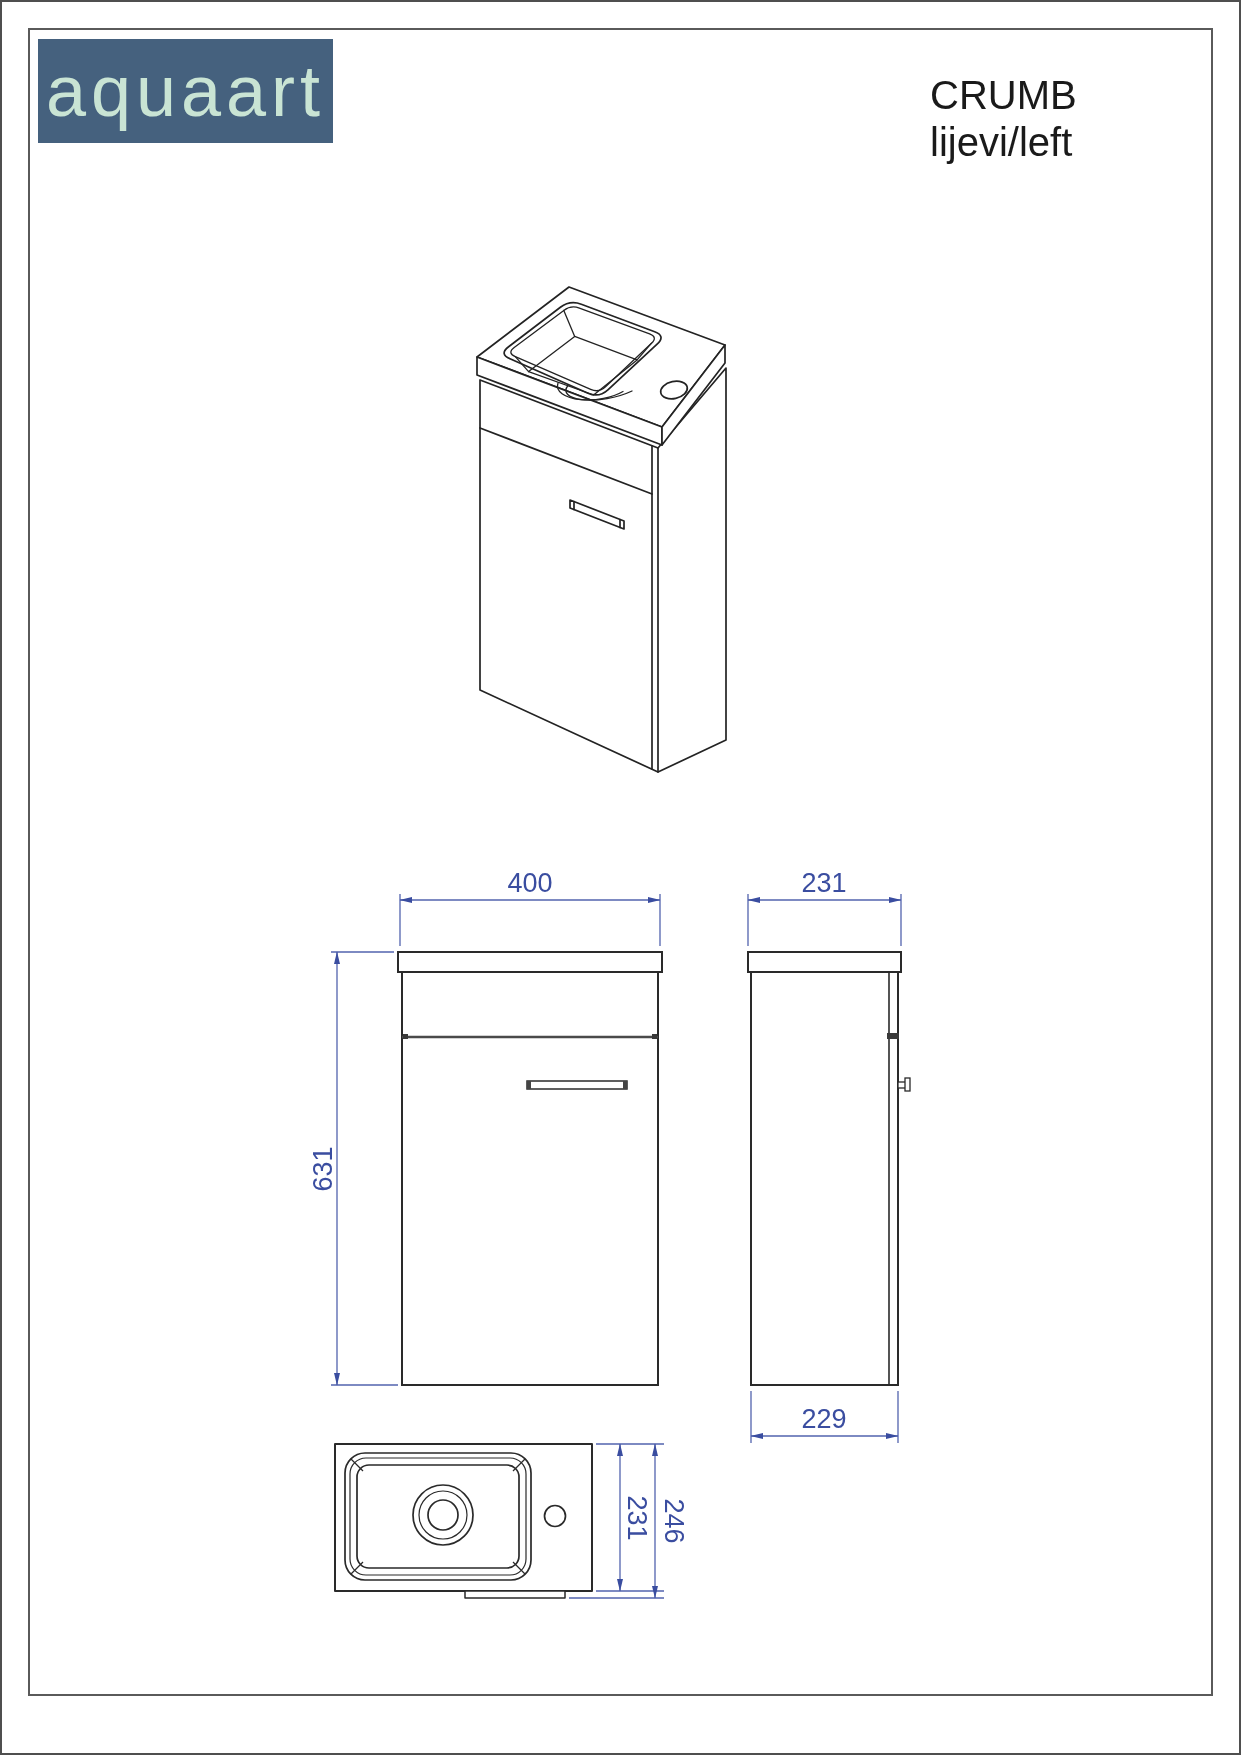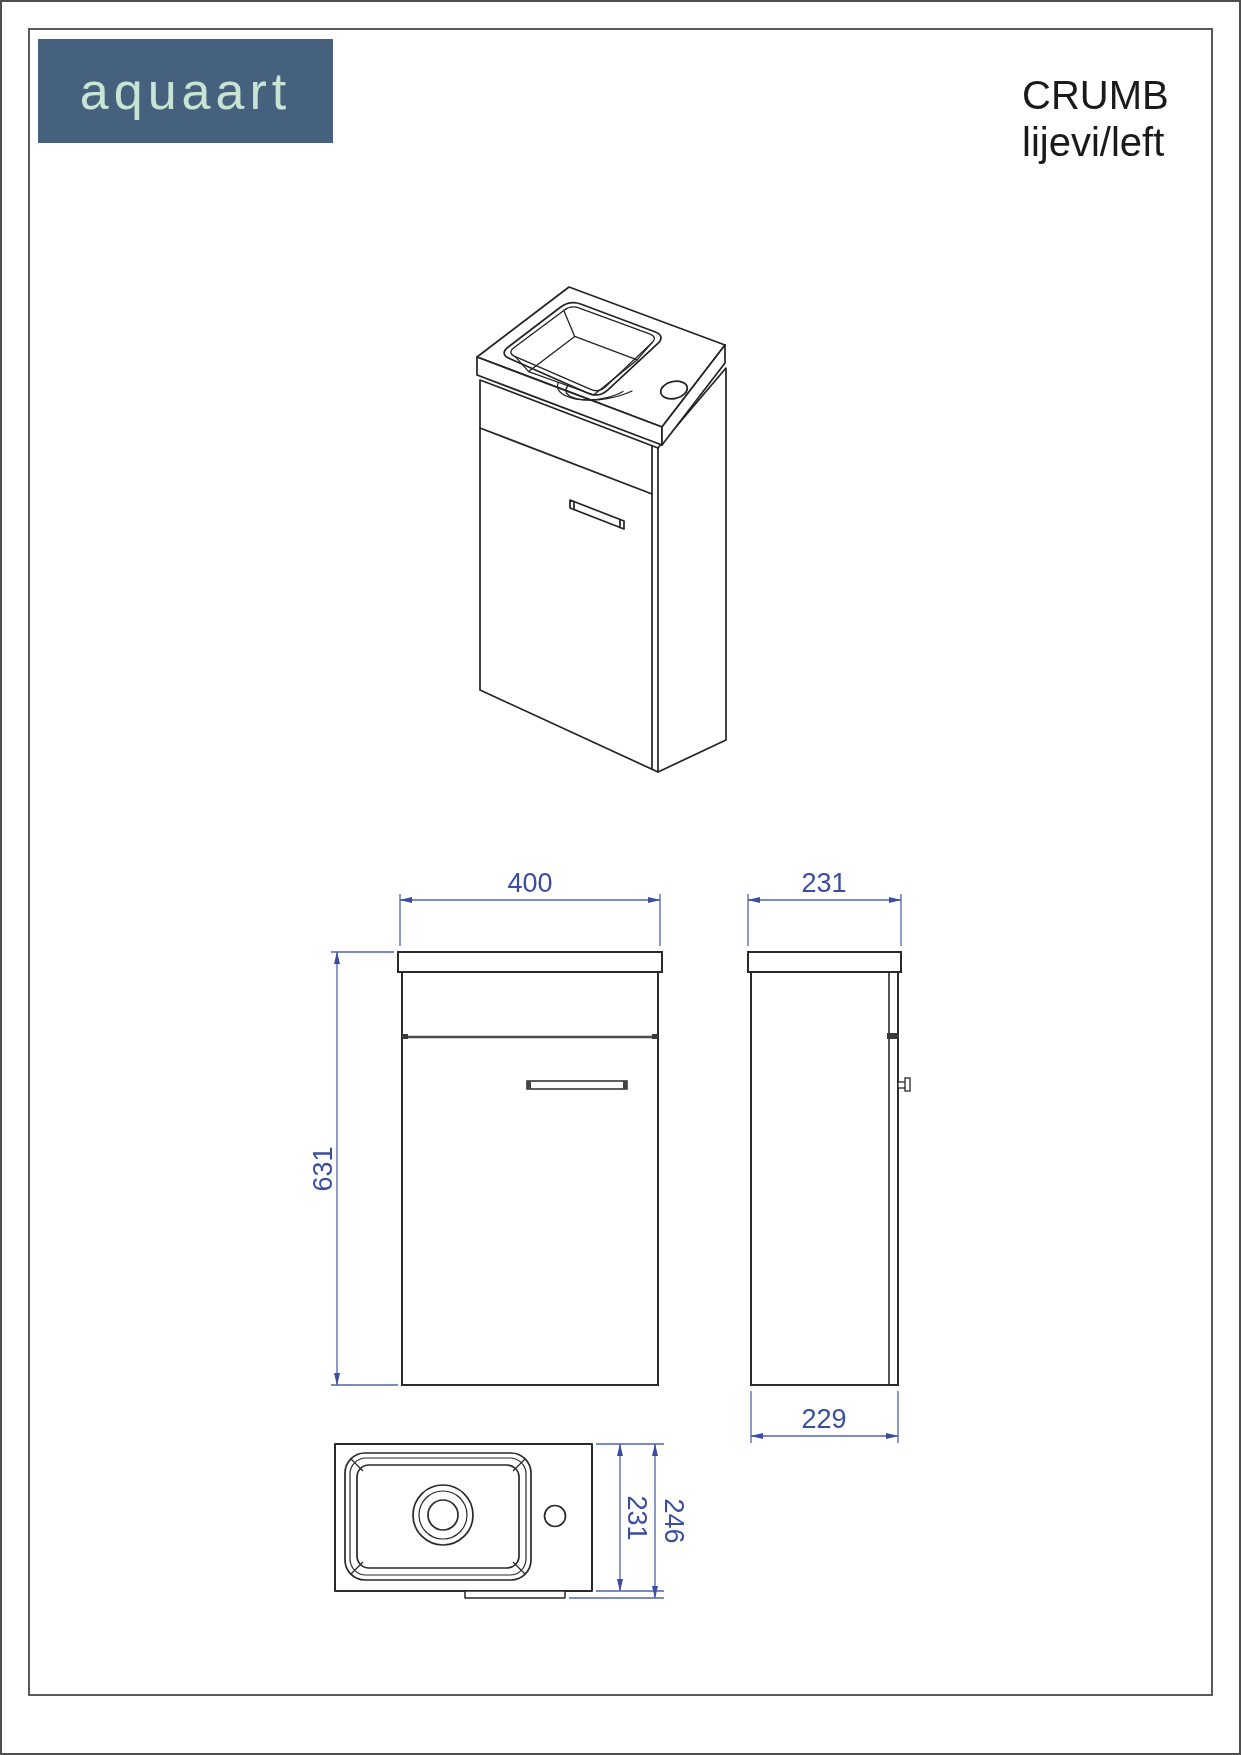--- a/index.html
+++ b/index.html
@@ -9,23 +9,23 @@
     font-family:"Liberation Sans","DejaVu Sans",sans-serif;
   }
   .inner-border{
     position:absolute;left:26px;top:26px;width:1181px;height:1664px;
     border:2px solid #5a5a5a;
   }
   .logo{
     position:absolute;left:36px;top:37px;width:295px;height:104px;
     display:flex;align-items:center;justify-content:center;
   }
-  .logo span{font-size:52px;letter-spacing:5px;line-height:1;}
+  .logo span{font-size:72px;letter-spacing:5px;line-height:1;}
   .titleblock{
-    position:absolute;left:1020px;top:70px;
+    position:absolute;left:928px;top:70px;
     font-size:40px;line-height:47px;color:#1a1a1a;white-space:nowrap;
   }
   .drawing{position:absolute;left:0;top:0;}
   .dimtxt{
     font-family:"Liberation Sans","DejaVu Sans",sans-serif;
     font-size:27px;fill:#3A4DA0;
   }
 </style>
 </head>
 <body>

